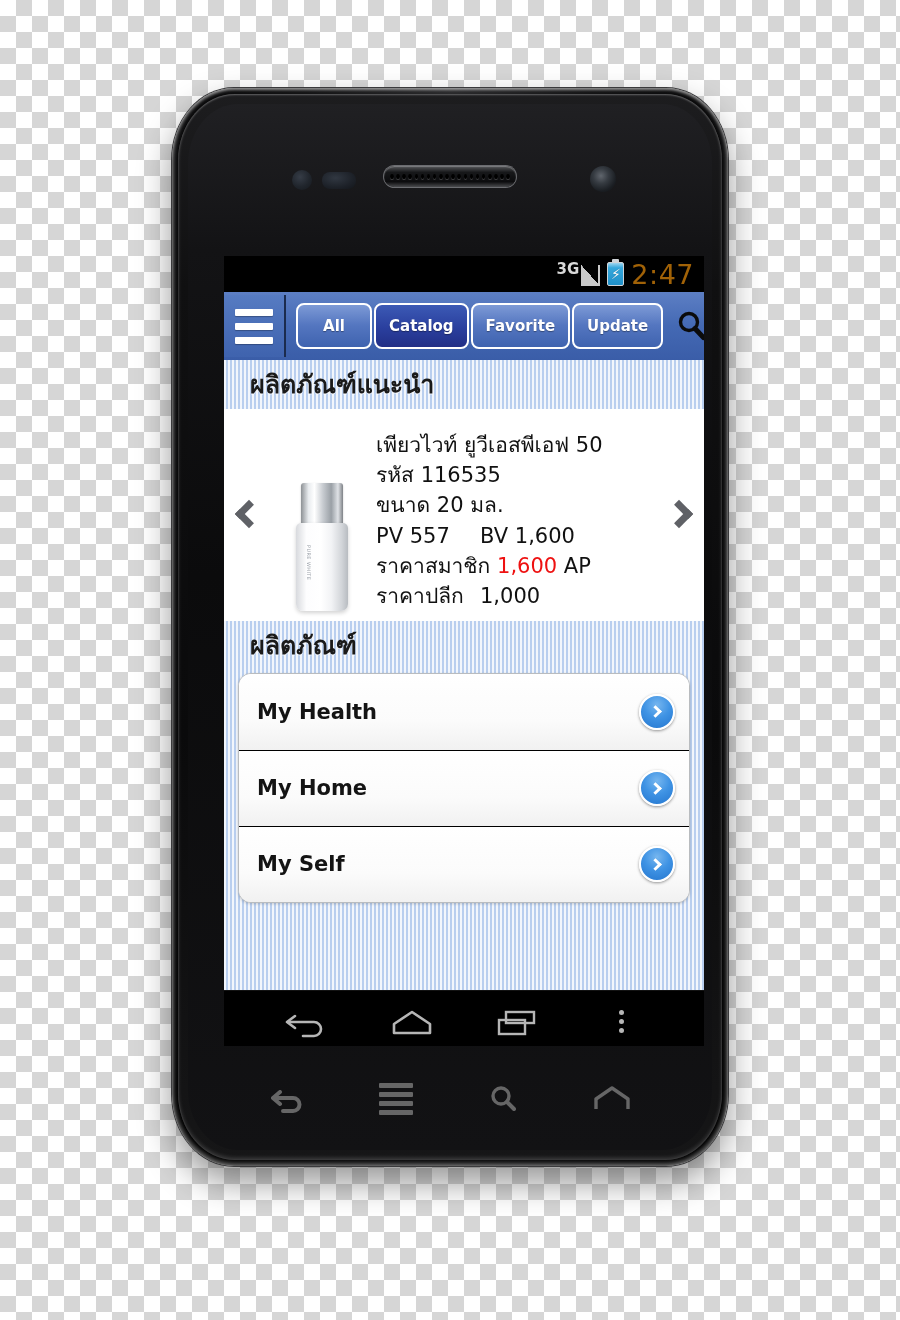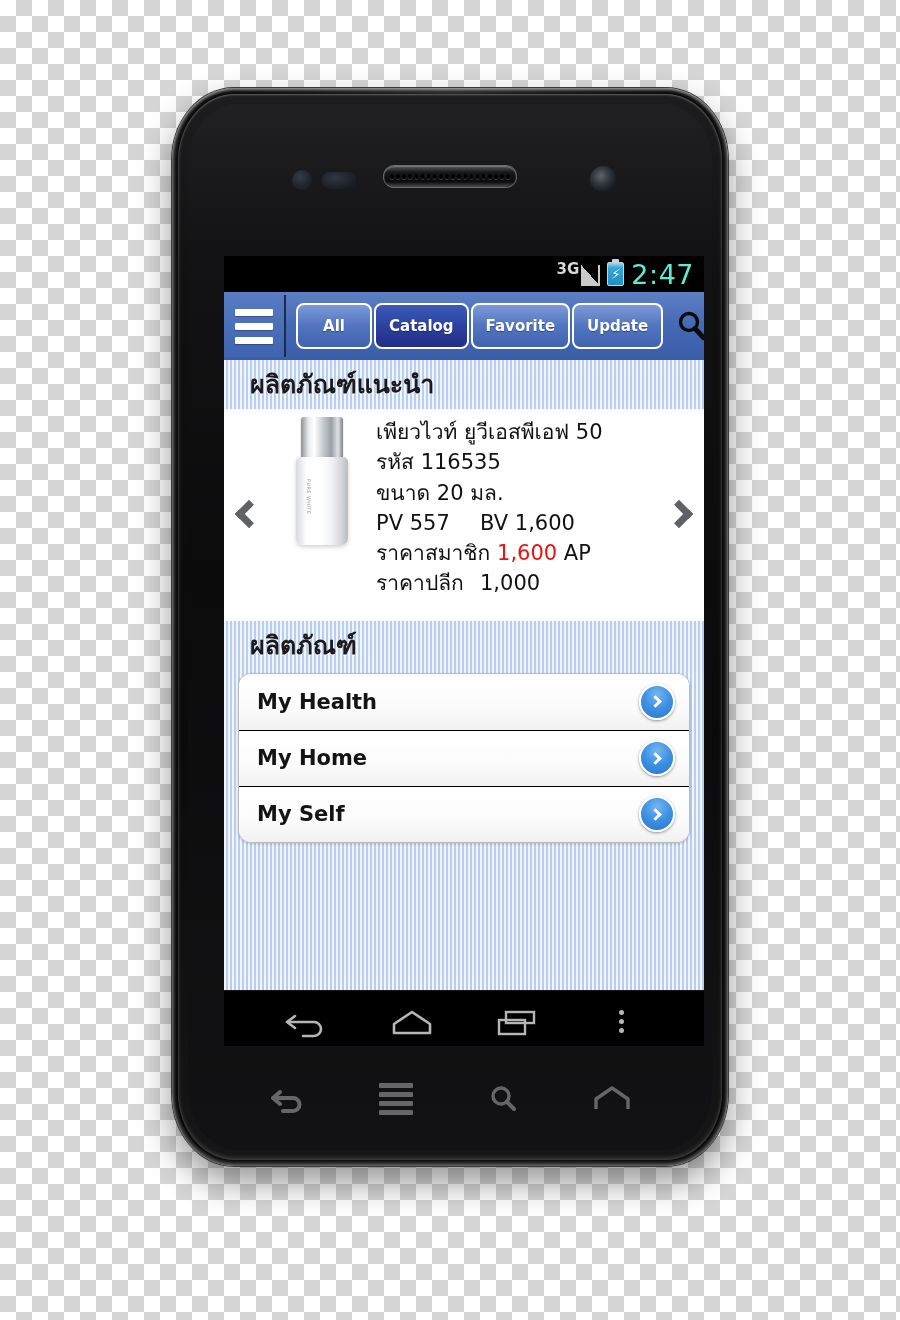--- a/index.html
+++ b/index.html
@@ -110,21 +110,21 @@
     position: relative; width: 17px; height: 24px;
     background: linear-gradient(180deg, #9fd6ef 0%, #35a8dc 22%, #1f8fc7 100%);
     border: 1.5px solid #cfd4d8; border-radius: 2px;
     display: flex; align-items: center; justify-content: center;
   }
   .batt::before {
     content: ""; position: absolute; top: -4px; left: 4px;
     width: 7px; height: 3px; background: #cfd4d8; border-radius: 1px 1px 0 0;
   }
   .bolt { font-size: 14px; color: #fff; line-height: 1; font-weight: bold; text-shadow: 0 0 1px #0a5f8a; }
-  .clock { font-size: 27px; color: #5eead4; letter-spacing: 0.5px; line-height: 1; font-weight: normal; }
+  .clock { font-size: 27px; color: #a16207; letter-spacing: 0.5px; line-height: 1; font-weight: normal; }
 
   
   .toolbar {
     height: 68px;
     background: linear-gradient(180deg, #5d7fc4 0%, #4469b4 50%, #3a5da8 100%);
     display: flex; align-items: center;
   }
   .hamburger {
     width: 62px; height: 62px; flex: 0 0 62px;
     background: linear-gradient(180deg, #567bc2 0%, #3f63ae 100%);
@@ -166,21 +166,21 @@
   .section-head {
     padding: 9px 0 9px 26px;
     font-size: 25px; font-weight: bold; color: #1a1a1a;
     text-shadow: 0 1px 0 rgba(255,255,255,0.7);
     line-height: 1.25;
   }
 
   
   .featured {
     background: #fff;
-    display: flex; align-items: flex-start;
+    display: flex; align-items: flex-end;
     padding: 8px 0 10px 0;
     min-height: 212px;
   }
   .arrow-cell {
     flex: 0 0 44px; display: flex; align-items: center; justify-content: center;
     align-self: center;
   }
   .chev { width: 20px; height: 20px; border-style: solid; border-color: #5f6166;
           border-width: 7px 7px 0 0; }
   .chev.left  { transform: rotate(-135deg); margin-left: 6px; }
@@ -215,21 +215,21 @@
   .list-wrap { padding: 2px 14px 0 14px; }
   .list-card {
     background: #fff;
     border: 1px solid #b9bcbf;
     border-radius: 13px;
     overflow: hidden;
     box-shadow: 0 1px 3px rgba(0,0,0,0.18);
   }
   .list-item {
     position: relative;
-    height: 56px;
+    height: 76px;
     display: flex; align-items: center;
     padding: 0 18px;
     background: linear-gradient(180deg, #ffffff 0%, #fbfbfb 62%, #f1f1f1 100%);
   }
   .list-item + .list-item { border-top: 1px solid #000000; }
   .list-label { font-size: 21px; font-weight: bold; color: #141414; }
   .go-btn {
     position: absolute; right: 14px; top: 50%; transform: translateY(-50%);
     width: 36px; height: 36px; border-radius: 50%;
     background: radial-gradient(circle at 50% 28%, #76b6ef 0%, #3f93e4 46%, #2476cf 100%);

